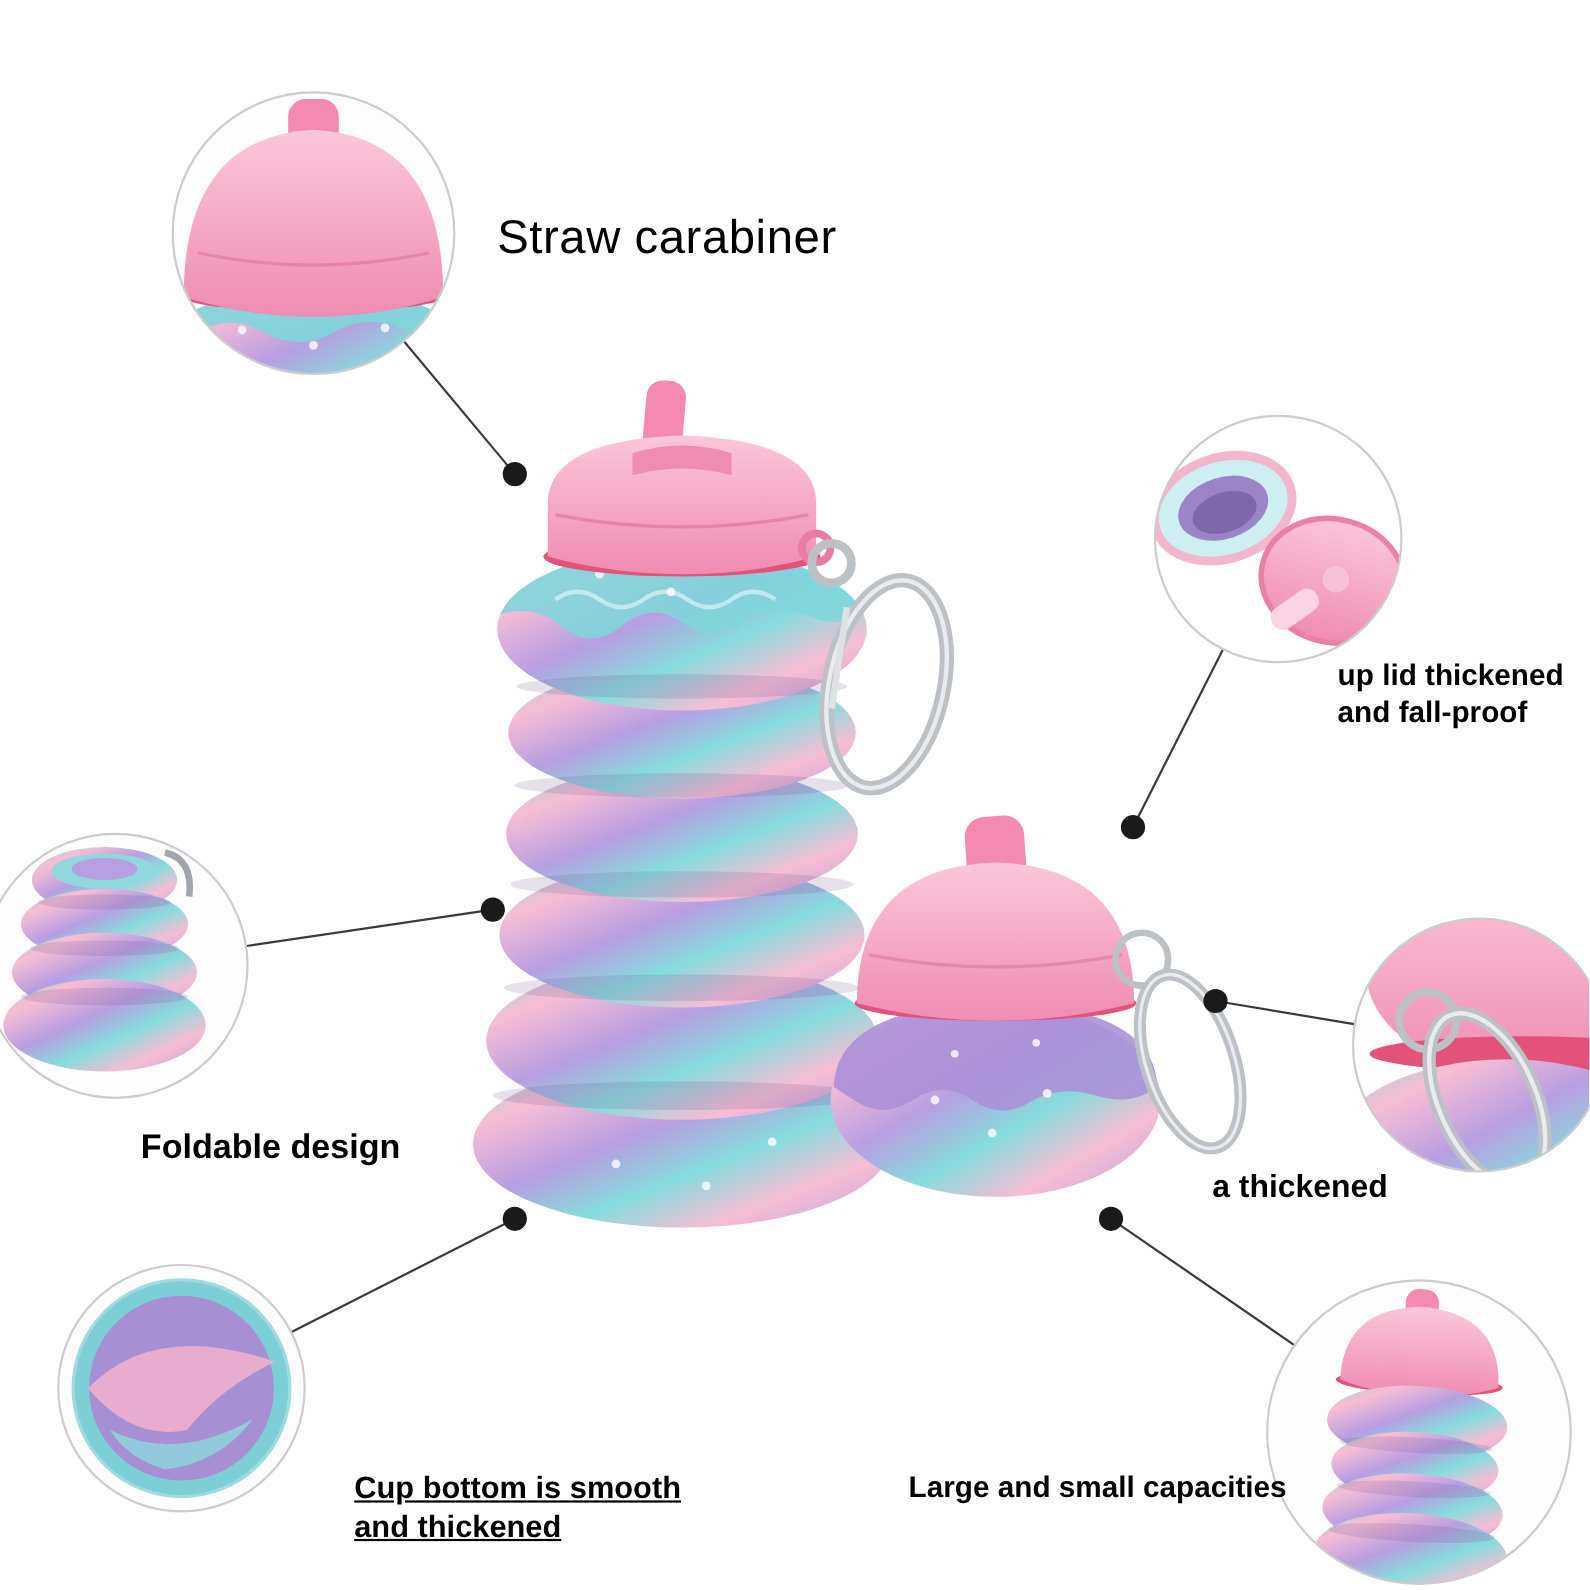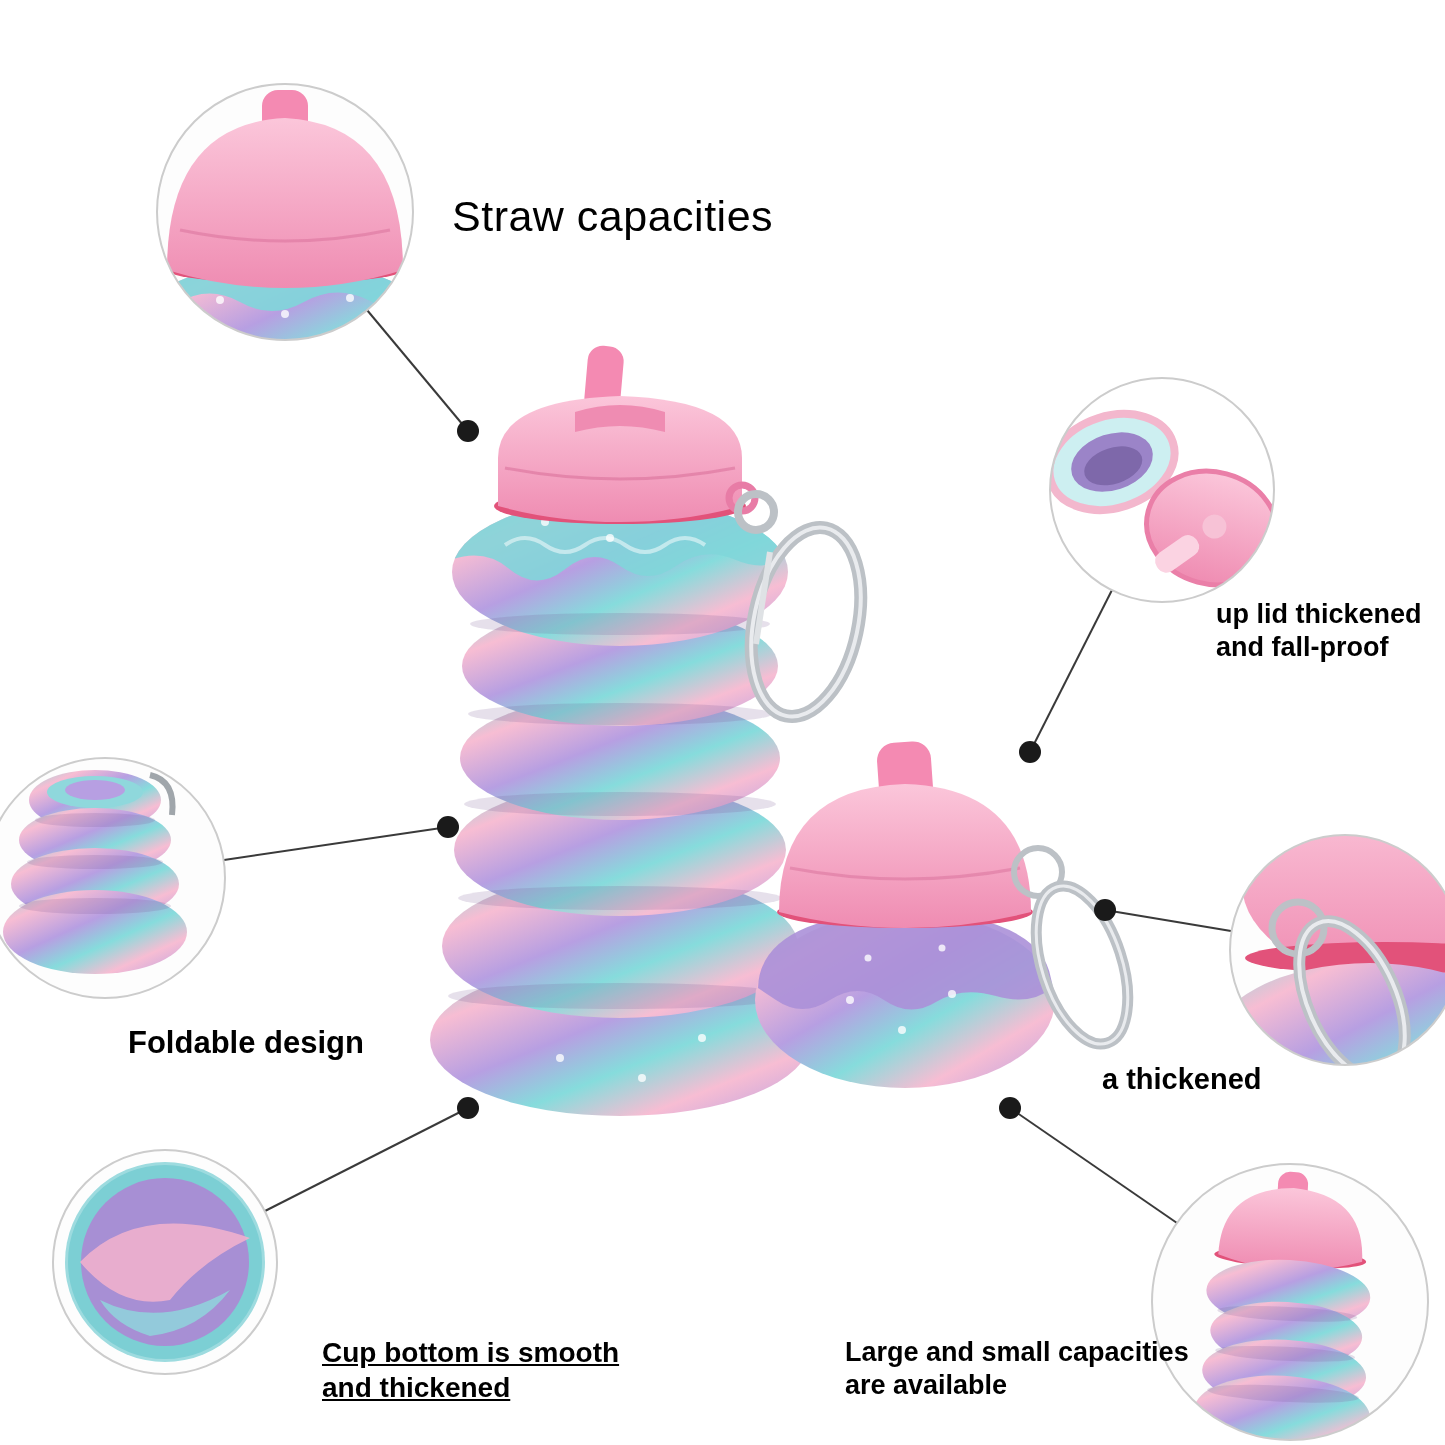--- a/index.html
+++ b/index.html
@@ -8,21 +8,21 @@
     background:var(--background,#ffffff);
     font-family:"Liberation Sans",sans-serif;
   }
   .art{position:absolute;left:0;top:0;width:1445px;height:1445px;}
   .label{position:absolute;color:var(--text,#000);line-height:1.24;white-space:nowrap;}
   .label-straw{left:452px;top:190px;font-size:43px;font-weight:500;letter-spacing:.5px;}
   .label-uplid{left:1216px;top:598px;font-size:27px;font-weight:700;}
   .label-foldable{left:128px;top:1024px;font-size:31px;font-weight:700;}
   .label-carry{left:1102px;top:1062px;font-size:29px;font-weight:700;}
   .label-cupbottom{left:322px;top:1336px;font-size:28px;font-weight:700;text-decoration:underline;}
-  .label-capacities{left:826px;top:1336px;font-size:27px;font-weight:700;margin-left:19px;}
+  .label-capacities{left:826px;top:1336px;font-size:27px;font-weight:700;}
 
   .inset-ring{fill:none;stroke:var(--inset-border,#cccccc);stroke-width:2;}
   .leader{stroke:var(--leader-line,#3a3a3a);stroke-width:2;}
   .dot{fill:var(--dot,#1a1a1a);}
   .seal{fill:var(--seal-pink,#e2527a);}
   .silver{fill:none;stroke:var(--carabiner-silver,#bcc1c6);stroke-linecap:round;}
   .silver-hi{fill:none;stroke:#e9ebee;stroke-linecap:round;}
   .waist{fill:rgba(118,82,142,.18);}
   .sprinkle{fill:rgba(255,255,255,.78);}
   .st-teal{stop-color:var(--swirl-teal,#86dcdc);}
@@ -245,21 +245,21 @@
 
     <circle cx="285" cy="212" r="128" class="inset-ring"></circle>
     <circle cx="1162" cy="490" r="112" class="inset-ring"></circle>
     <circle cx="105" cy="878" r="120" class="inset-ring"></circle>
     <circle cx="165" cy="1262" r="112" class="inset-ring"></circle>
     <circle cx="1345" cy="950" r="115" class="inset-ring"></circle>
     <circle cx="1290" cy="1302" r="138" class="inset-ring"></circle>
   </svg>
 
   <div class="label label-straw">
-    <div>Straw capacities</div>
+    <div>Straw carabiner</div>
   </div>
 
   <div class="label label-uplid">
     <div>up lid thickened</div>
     <div>and fall-proof</div>
   </div>
 
   <div class="label label-foldable">
     <div>Foldable design</div>
   </div>
@@ -268,16 +268,15 @@
     <div>a thickened</div>
   </div>
 
   <div class="label label-cupbottom">
     <div>Cup bottom is smooth</div>
     <div>and thickened</div>
   </div>
 
   <div class="label label-capacities">
     <div>Large and small capacities</div>
-    <div>are available</div>
   </div>
 
 </div>
 
 </body></html>

